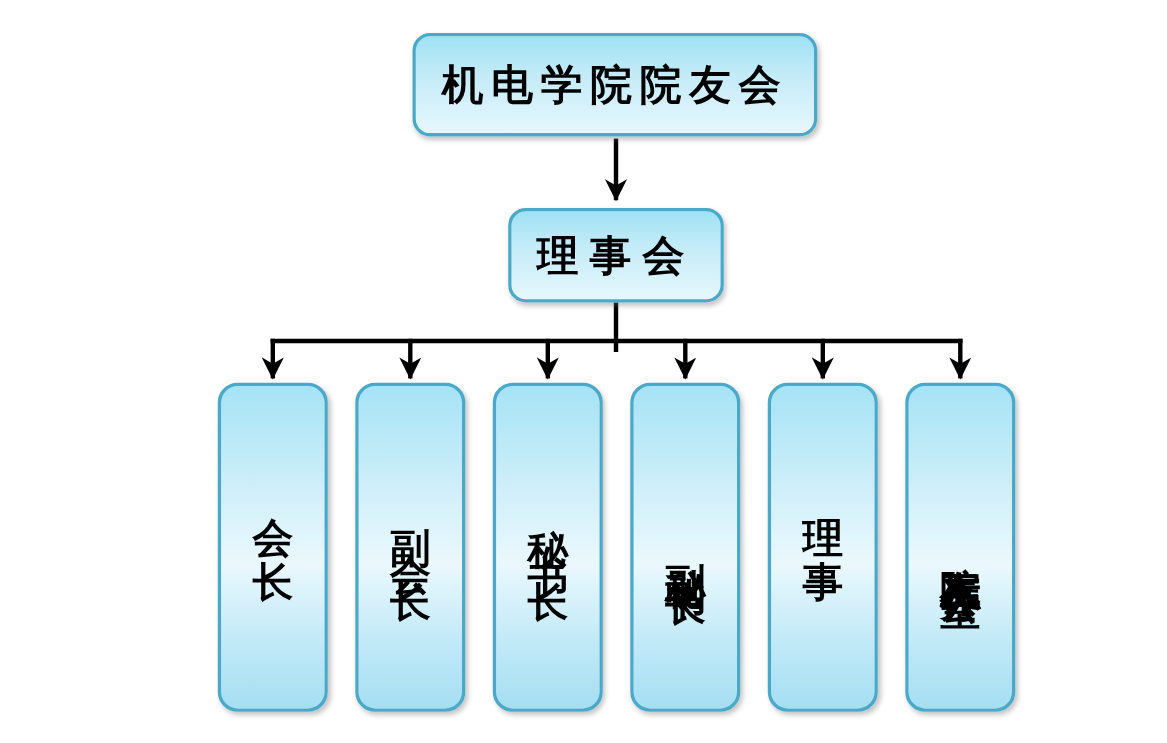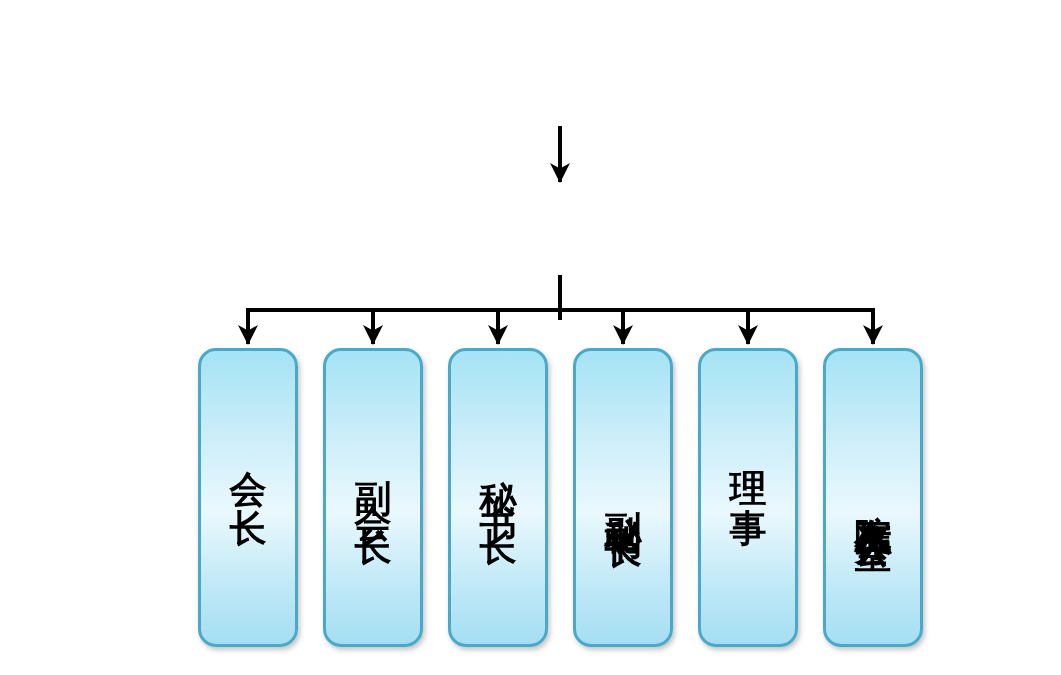--- a/index.html
+++ b/index.html
@@ -91,21 +91,27 @@
     <line x1="248" y1="310" x2="873" y2="310" stroke="#000000" stroke-width="4" stroke-linecap="square"></line>
 
     <line x1="248" y1="308" x2="248" y2="344" stroke="#000000" stroke-width="4" marker-end="url(#arrowhead)"></line>
     <line x1="373" y1="308" x2="373" y2="344" stroke="#000000" stroke-width="4" marker-end="url(#arrowhead)"></line>
     <line x1="498" y1="308" x2="498" y2="344" stroke="#000000" stroke-width="4" marker-end="url(#arrowhead)"></line>
     <line x1="623" y1="308" x2="623" y2="344" stroke="#000000" stroke-width="4" marker-end="url(#arrowhead)"></line>
     <line x1="748" y1="308" x2="748" y2="344" stroke="#000000" stroke-width="4" marker-end="url(#arrowhead)"></line>
     <line x1="873" y1="308" x2="873" y2="344" stroke="#000000" stroke-width="4" marker-end="url(#arrowhead)"></line>
   </svg>
 
+  <div class="box hbox root-box">
+    <span class="lbl">机电学院院友会</span>
+  </div>
 
+  <div class="box hbox council-box">
+    <span class="lbl">理事会</span>
+  </div>
 
   <div class="box vbox vb-0">
     <span class="lbl sp-2">会长</span>
   </div>
 
   <div class="box vbox vb-1">
     <span class="lbl sp-3">副会长</span>
   </div>
 
   <div class="box vbox vb-2">

